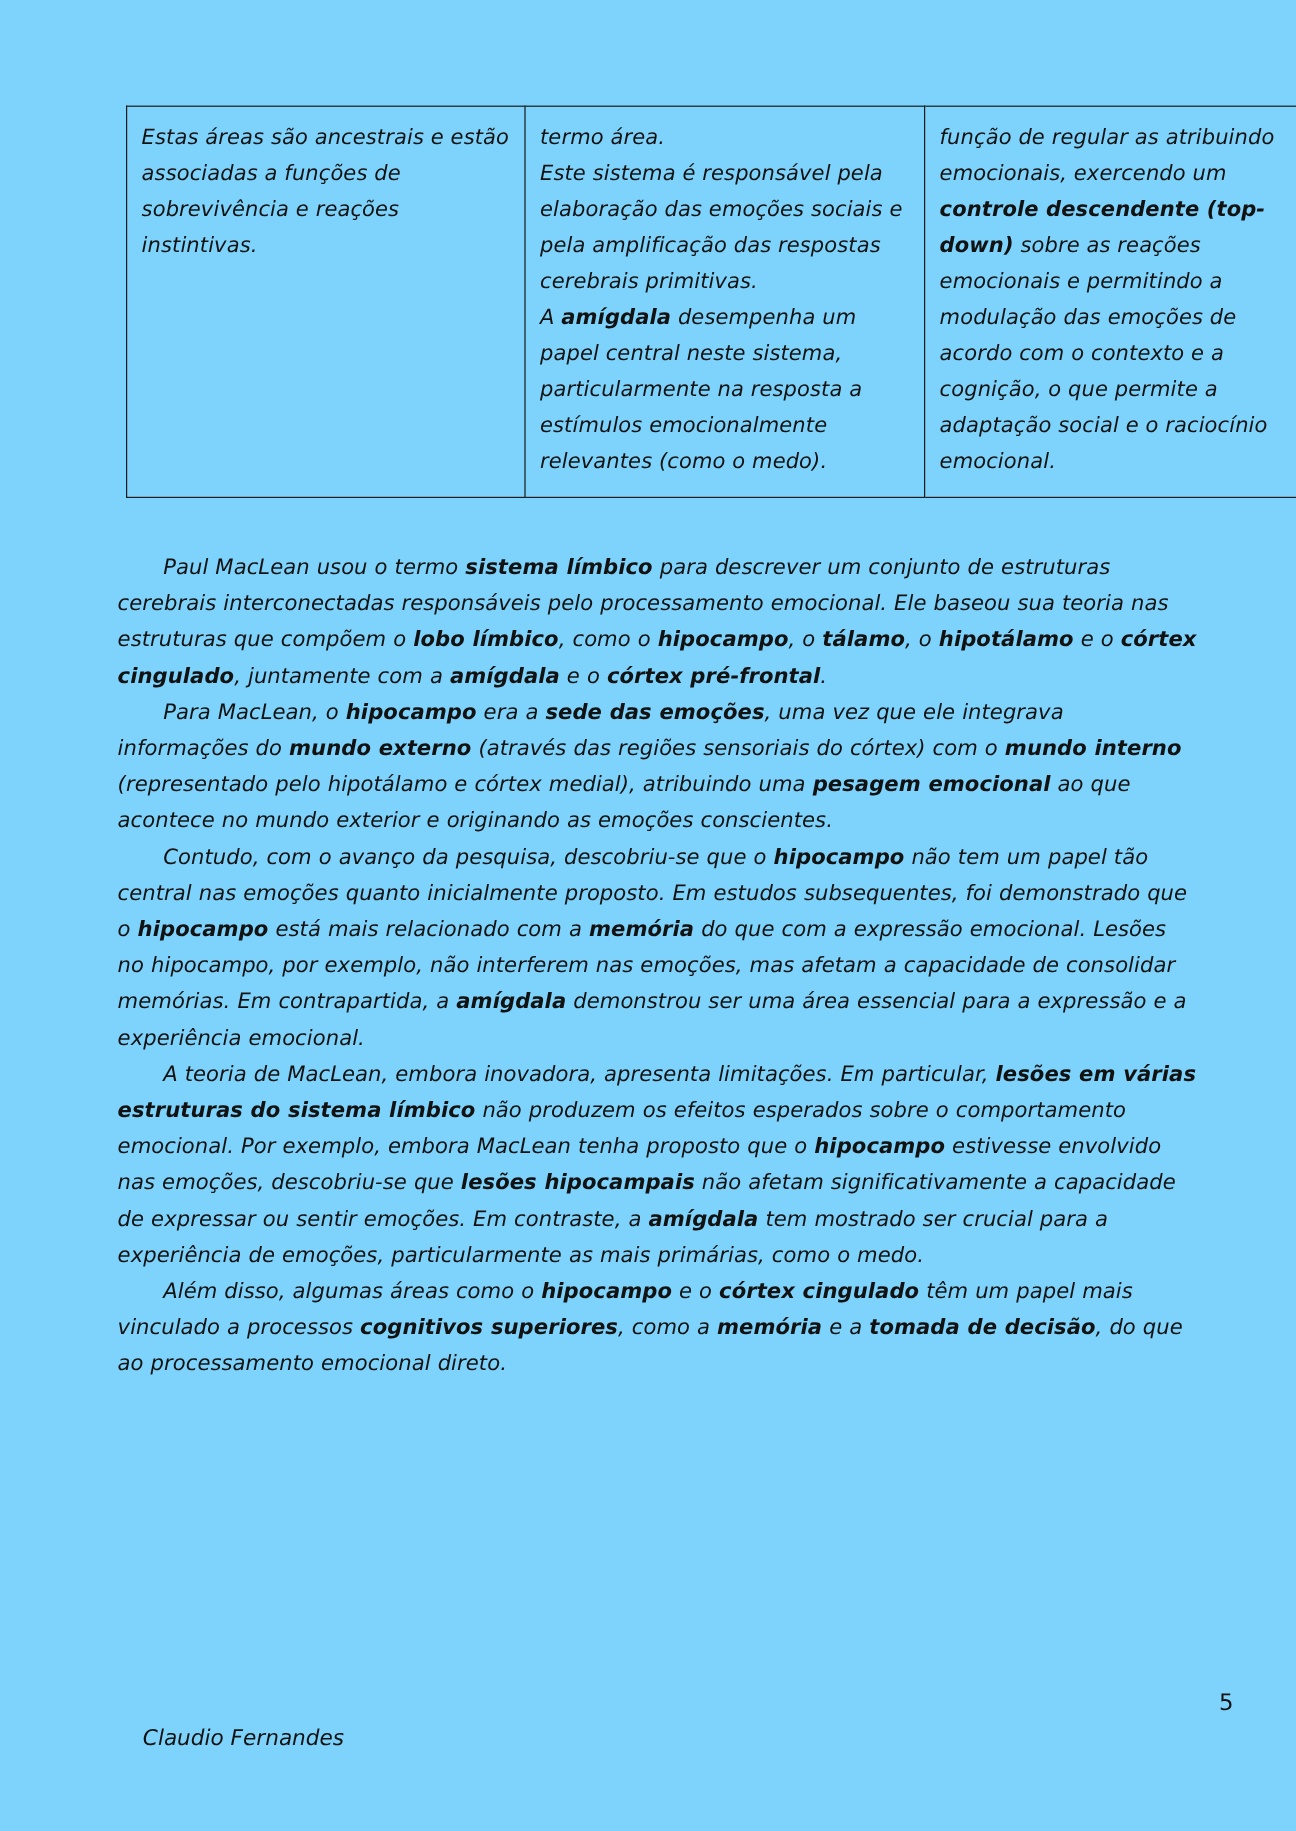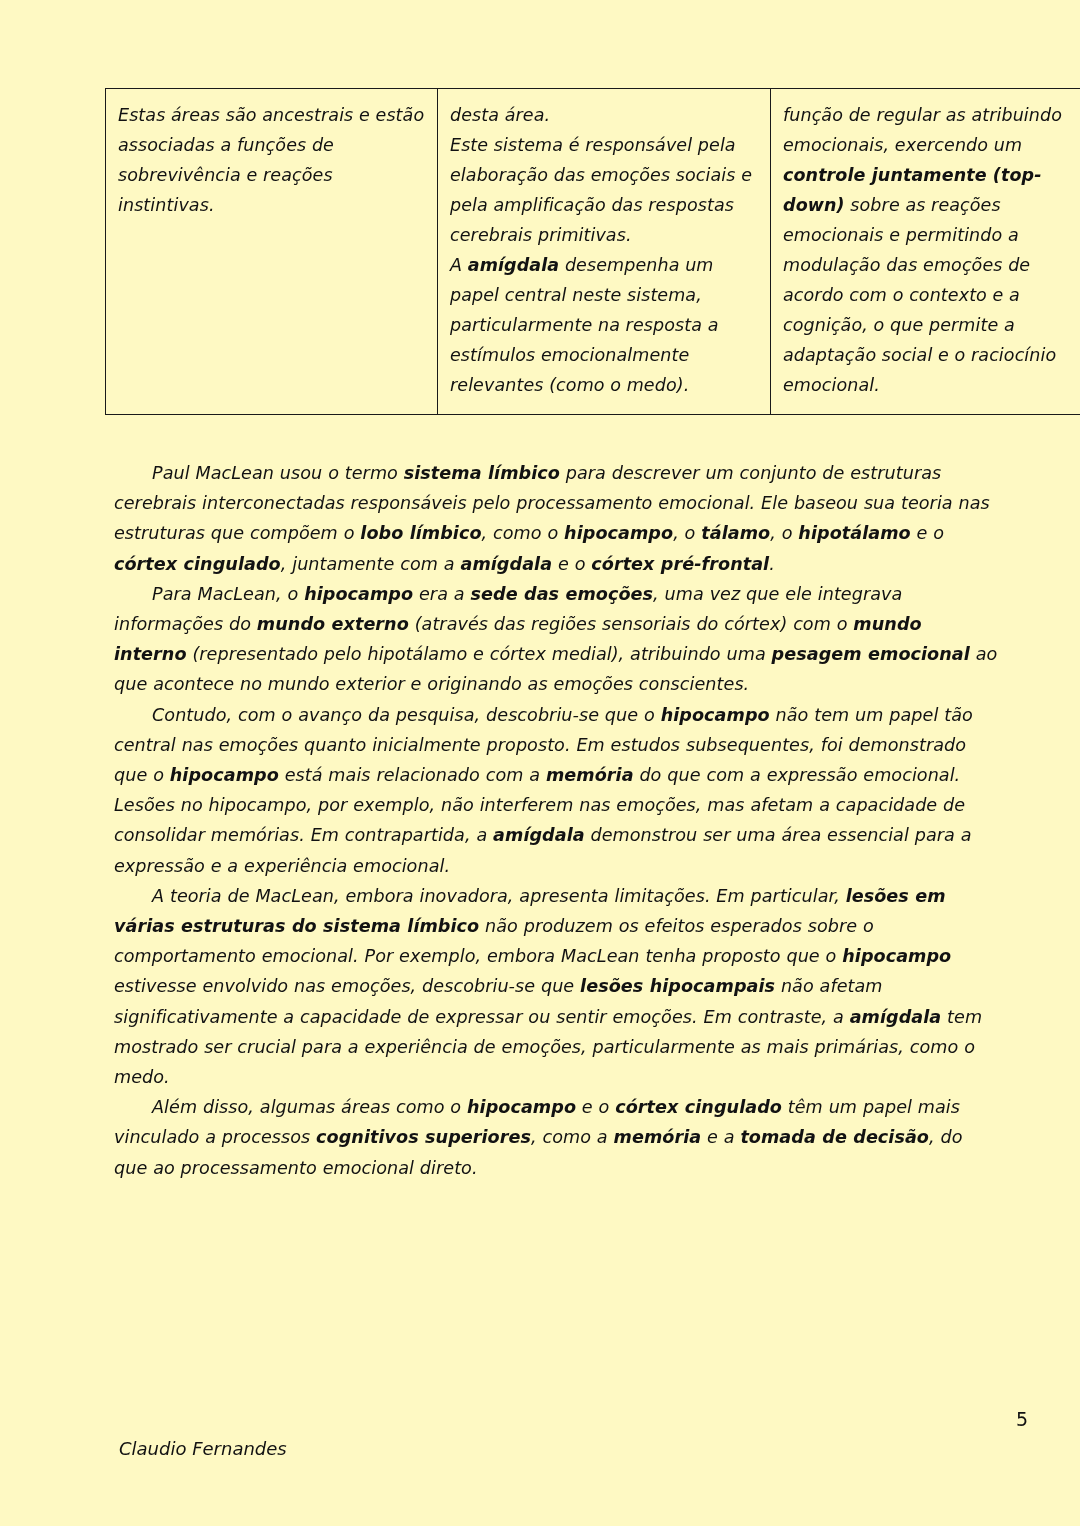--- a/index.html
+++ b/index.html
@@ -13,21 +13,21 @@
     height: 1526px;
     position: relative;
     font-family: "DejaVu Sans", sans-serif;
     color: #111111;
     overflow: hidden;
   }
 
   .page {
     position: absolute;
     inset: 0;
-    background: #fef9c3;
+    background: #7dd3fc;
   }
 
   
   .doc-text {
     font-family: "DejaVu Sans", sans-serif;
     font-style: italic;
     color: #121212;
     -webkit-font-smoothing: antialiased;
   }
 
@@ -62,21 +62,21 @@
   }
 
   
   .body-block {
     position: absolute;
     left: 98px;
     top: 458px;
     width: 900px;
   }
   .body-block p {
-    margin: 0 0 0 16px;
+    margin: 0 0 0 0;
     font-size: 17.6px;
     line-height: 30.2px;
     text-indent: 38px;
     font-family: "DejaVu Sans", sans-serif;
     font-style: italic;
     color: #121212;
     text-align: left;
     letter-spacing: 0.05px;
     word-spacing: 0.2px;
   }
@@ -107,26 +107,26 @@
 <div class="page">
 
   <div class="table-wrap">
     <table class="continuation-table">
       <tbody>
         <tr>
           <td class="col-1 doc-text">
               <p><span>Estas áreas são ancestrais e estão associadas a funções de sobrevivência e reações instintivas.</span></p>
             </td>
           <td class="col-2 doc-text">
-              <p><span>desta área.</span></p>
+              <p><span>termo área.</span></p>
               <p><span>Este sistema é responsável pela </span><span style="font-weight: 400;">elaboração das emoções sociais</span><span> e pela amplificação das respostas cerebrais primitivas.</span></p>
               <p><span>A </span><span style="font-weight: 700;">amígdala</span><span> desempenha um papel central neste sistema, particularmente na resposta a estímulos emocionalmente relevantes (como o medo).</span></p>
             </td>
           <td class="col-3 doc-text">
-              <p><span>função de regular as atribuindo emocionais, exercendo um </span><span style="font-weight: 700;">controle juntamente (top-down)</span><span> sobre as reações emocionais e permitindo a modulação das emoções de acordo com o contexto e a cognição, o que permite a adaptação social e o raciocínio emocional.</span></p>
+              <p><span>função de regular as atribuindo emocionais, exercendo um </span><span style="font-weight: 700;">controle descendente (top-down)</span><span> sobre as reações emocionais e permitindo a modulação das emoções de acordo com o contexto e a cognição, o que permite a adaptação social e o raciocínio emocional.</span></p>
             </td>
         </tr>
       </tbody>
     </table>
   </div>
 
   <div class="body-block">
     <p class="doc-text"><span>Paul MacLean usou o termo </span><span style="font-weight: 700;">sistema límbico</span><span> para descrever um conjunto de estruturas cerebrais interconectadas responsáveis pelo processamento emocional. Ele baseou sua teoria nas estruturas que compõem o </span><span style="font-weight: 700;">lobo límbico</span><span>, como o </span><span style="font-weight: 700;">hipocampo</span><span>, o </span><span style="font-weight: 700;">tálamo</span><span>, o </span><span style="font-weight: 700;">hipotálamo</span><span> e o </span><span style="font-weight: 700;">córtex cingulado</span><span>, juntamente com a </span><span style="font-weight: 700;">amígdala</span><span> e o </span><span style="font-weight: 700;">córtex pré-frontal</span><span>.</span></p>
     <p class="doc-text"><span>Para MacLean, o </span><span style="font-weight: 700;">hipocampo</span><span> era a </span><span style="font-weight: 700;">sede das emoções</span><span>, uma vez que ele integrava informações do </span><span style="font-weight: 700;">mundo externo</span><span> (através das regiões sensoriais do córtex) com o </span><span style="font-weight: 700;">mundo interno</span><span> (representado pelo hipotálamo e córtex medial), atribuindo uma </span><span style="font-weight: 700;">pesagem emocional</span><span> ao que acontece no mundo exterior e originando as emoções conscientes.</span></p>
     <p class="doc-text"><span>Contudo, com o avanço da pesquisa, descobriu-se que o </span><span style="font-weight: 700;">hipocampo</span><span> não tem um papel tão central nas emoções quanto inicialmente proposto. Em estudos subsequentes, foi demonstrado que o </span><span style="font-weight: 700;">hipocampo</span><span> está mais relacionado com a </span><span style="font-weight: 700;">memória</span><span> do que com a expressão emocional. Lesões no hipocampo, por exemplo, não interferem nas emoções, mas afetam a capacidade de consolidar memórias. Em contrapartida, a </span><span style="font-weight: 700;">amígdala</span><span> demonstrou ser uma área essencial para a expressão e a experiência emocional.</span></p>

